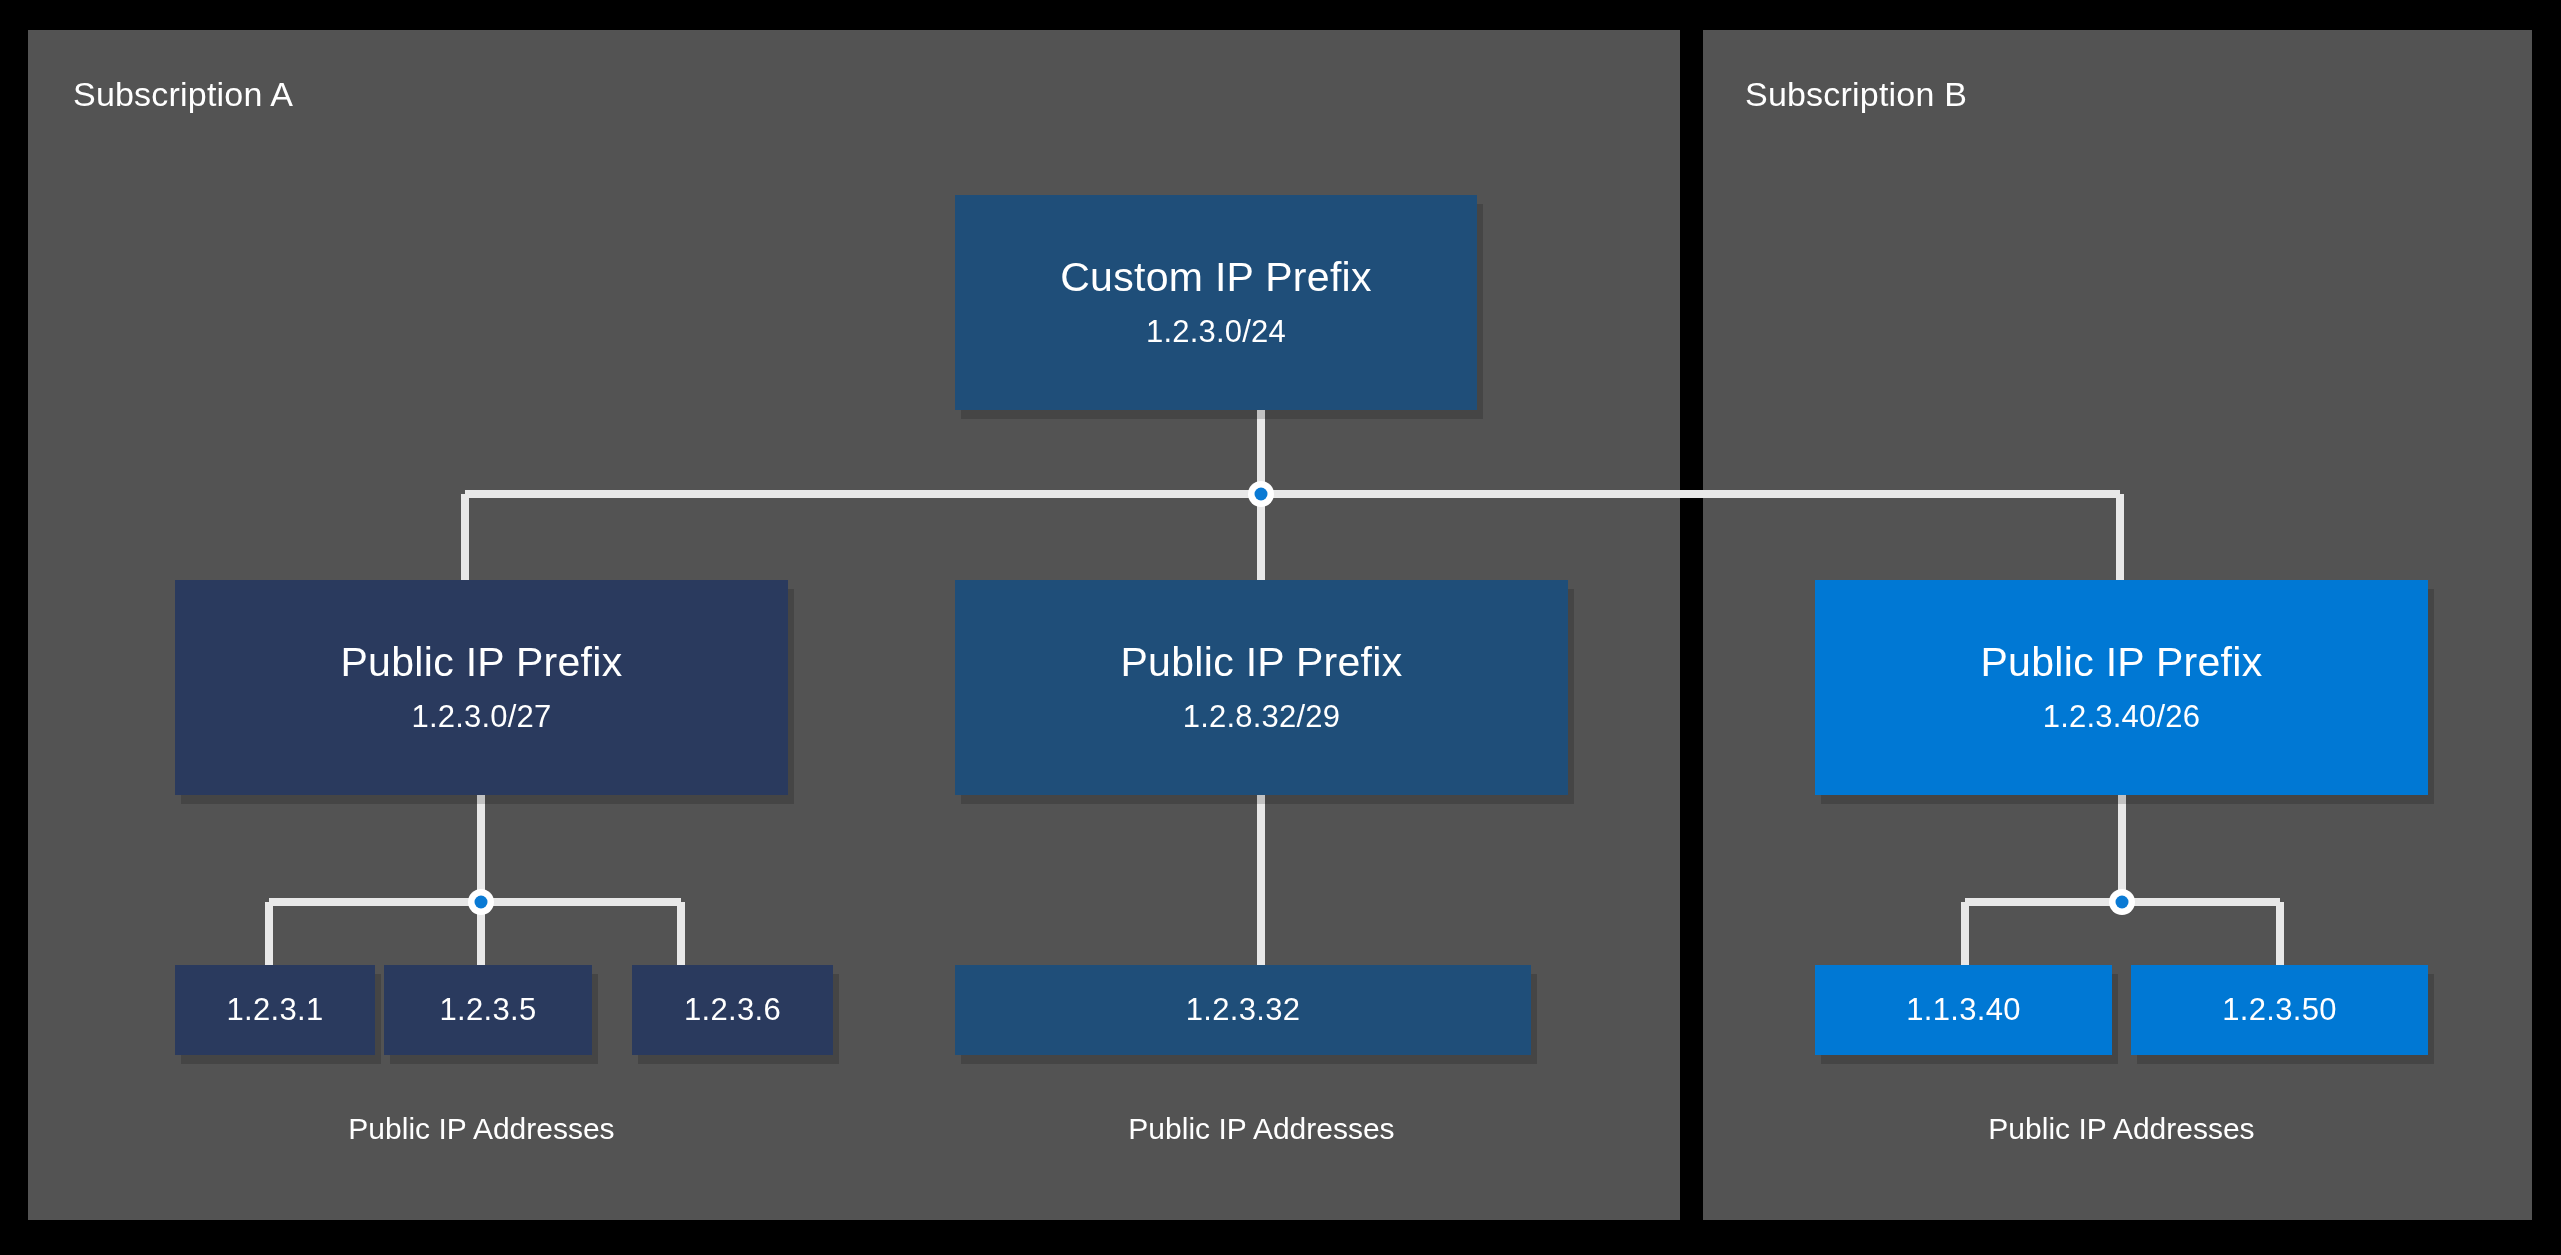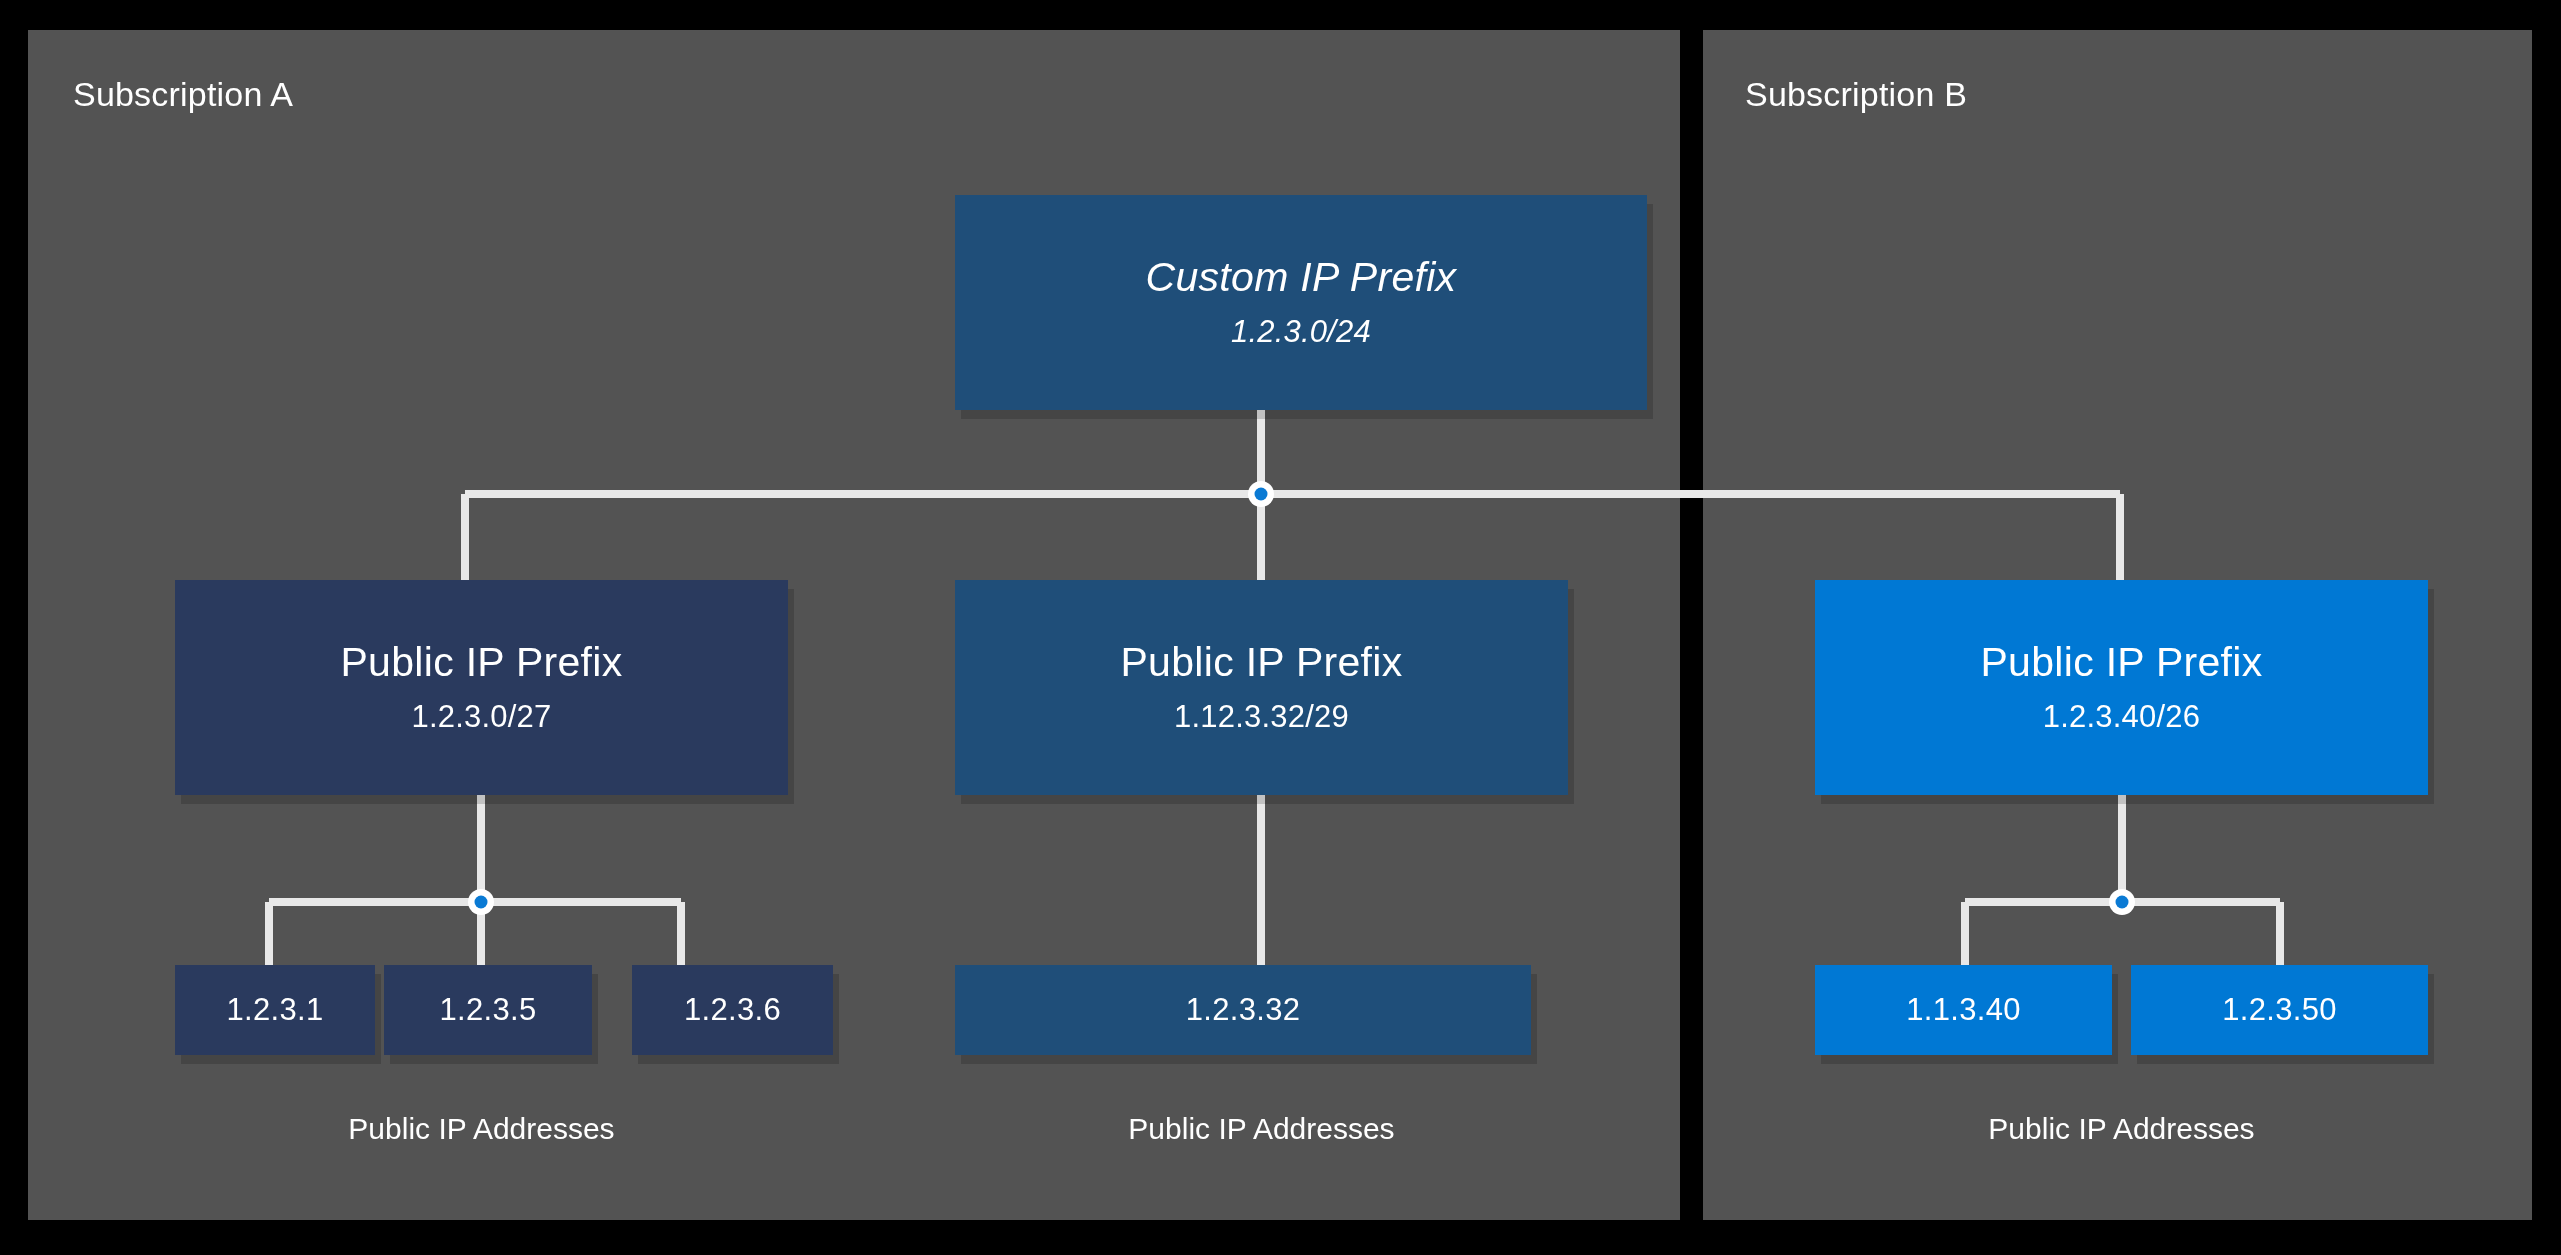--- a/index.html
+++ b/index.html
@@ -69,21 +69,21 @@
   }
   .node .node-sub {
     font-size: 31px;
     font-weight: 400;
     margin-top: 14px;
     letter-spacing: 0.2px;
   }
 
   .prefix-box { height: 215px; }
 
-  #node-custom  { left: 955px;  top: 195px; width: 692px; background: #1f4e79; font-style: italic; }
+  #node-custom  { left: 955px;  top: 195px; width: 522px; background: #1f4e79; }
   #node-pip-a1  { left: 175px;  top: 580px; width: 613px; background: #2a3a5e; }
   #node-pip-a2  { left: 955px;  top: 580px; width: 613px; background: #1f4e79; }
   #node-pip-b1  { left: 1815px; top: 580px; width: 613px; background: #0078d4; }
 
   .addr-box {
     height: 90px;
     justify-content: center;
   }
   .addr-box .node-title {
     font-size: 31px;
@@ -171,21 +171,21 @@
     <div class="node-sub">1.2.3.0/24</div>
   </div>
 
   <div class="node prefix-box" id="node-pip-a1">
     <div class="node-title">Public IP Prefix</div>
     <div class="node-sub">1.2.3.0/27</div>
   </div>
 
   <div class="node prefix-box" id="node-pip-a2">
     <div class="node-title">Public IP Prefix</div>
-    <div class="node-sub">1.12.3.32/29</div>
+    <div class="node-sub">1.2.8.32/29</div>
   </div>
 
   <div class="node prefix-box" id="node-pip-b1">
     <div class="node-title">Public IP Prefix</div>
     <div class="node-sub">1.2.3.40/26</div>
   </div>
 
   <div class="node addr-box" id="addr-a-1">
     <div class="node-title">1.2.3.1</div>
   </div>

